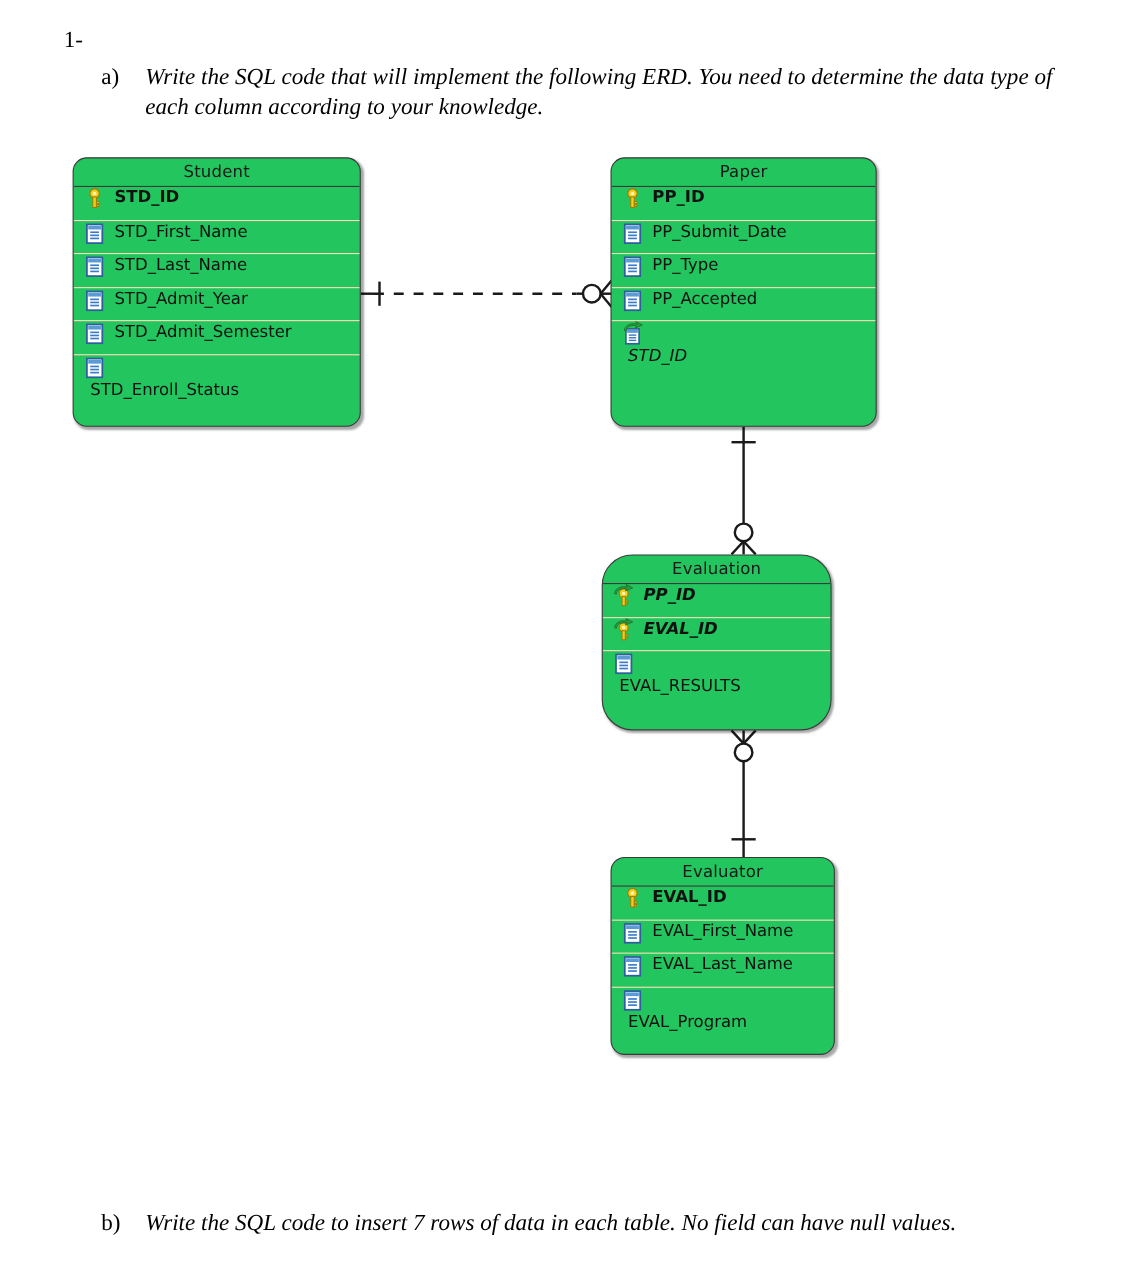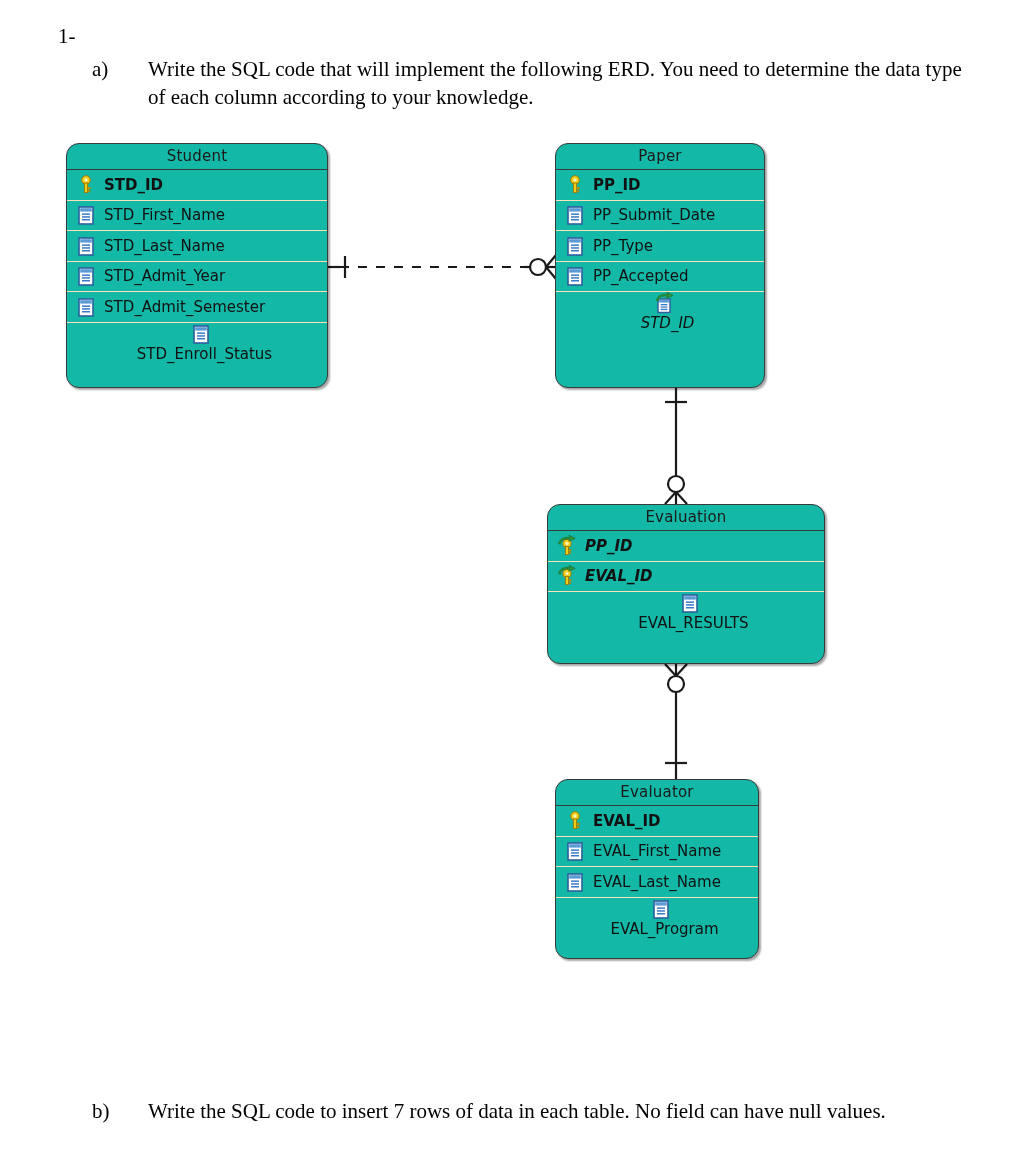--- a/index.html
+++ b/index.html
@@ -31,21 +31,22 @@
     color: #000;
     line-height: 1.33;
   }
   .q-block .marker {
     position: absolute;
     left: 0;
     top: 0;
   }
   .q-block .q-text {
     display: block;
-    margin-left: 56px;
+    margin-left: 40px;
+    font-style: italic;
   }
   #question-a { left: 92px; top: 56px; width: 870px; }
   #question-b { left: 92px; top: 1098px; width: 870px; }
 
   
   #erd-canvas {
     position: absolute;
     left: 0;
     top: 0;
     width: 1036px;
@@ -56,21 +57,21 @@
     left: 0;
     top: 0;
     width: 1036px;
     height: 1171px;
     overflow: visible;
   }
 
   
   .entity {
     position: absolute;
-    background: #14b8a6;
+    background: #22c55e;
     border: 1.5px solid #3a3a3a;
     border-radius: 13px;
     box-shadow: 2px 2px 2px rgba(0,0,0,0.35);
     box-sizing: border-box;
     overflow: hidden;
     z-index: 5;
   }
   .entity-title {
     text-align: center;
     font-family: "DejaVu Sans", sans-serif;
@@ -79,21 +80,21 @@
     padding: 3px 0 4px 0;
     border-bottom: 1.5px solid #3a3a3a;
     letter-spacing: 0.2px;
   }
   .attr-list {
     padding: 0;
     margin: 0;
   }
   .attr {
     display: flex;
-    align-items: center;
+    align-items: flex-start;
     height: 30.5px;
     padding-left: 8px;
     border-bottom: 1px solid #FBE2B8;
     box-sizing: border-box;
   }
   .attr:last-child { border-bottom: none; flex-direction: column; }
   .attr-label {
     font-family: "DejaVu Sans", sans-serif;
     font-size: 15px;
     color: #111;
@@ -243,21 +244,21 @@
             <rect x="7" y="9.4" width="8" height="1.5" fill="#3A7BC8"></rect>
             <rect x="7" y="12.2" width="8" height="1.5" fill="#3A7BC8"></rect>
             <rect x="7" y="15" width="8" height="1.5" fill="#3A7BC8"></rect>
           </svg>
         </span>
         <span class="attr-label">STD_Enroll_Status</span>
       </div>
     </div>
   </div>
 
-  <div class="entity" id="entity-paper" style="left:555px; top:143px; width:210px; height:245px;">
+  <div class="entity" id="entity-paper" style="left:555px; top:143px; width:242px; height:245px;">
     <div class="entity-title">Paper</div>
     <div class="attr-list">
       <div class="attr">
         <span class="icon-wrap">
           <svg width="22" height="22" viewBox="0 0 22 22">
             <circle cx="11" cy="6" r="4.3" fill="#F2CE1B" stroke="#9a7a05" stroke-width="1"></circle>
             <circle cx="11" cy="6" r="1.7" fill="#fdf3c0"></circle>
             <rect x="9.4" y="9" width="3.2" height="9.6" fill="#F2CE1B" stroke="#9a7a05" stroke-width="0.9"></rect>
             <rect x="12.6" y="13.2" width="2.6" height="1.7" fill="#F2CE1B" stroke="#9a7a05" stroke-width="0.8"></rect>
             <rect x="12.6" y="16.2" width="2.2" height="1.6" fill="#F2CE1B" stroke="#9a7a05" stroke-width="0.8"></rect>
@@ -310,21 +311,21 @@
             <rect x="7.6" y="14.4" width="6.8" height="1.3" fill="#3A7BC8"></rect>
             <rect x="7.6" y="16.8" width="6.8" height="1.3" fill="#3A7BC8"></rect>
             <path d="M3.5 8.2 C4.2 3.2, 10.5 1.4, 15.5 2.6 L13.8 0.2 L20 3.4 L13.4 6.2 L14.6 4.2 C10.6 3.2, 5.6 4.6, 5.2 9.0 Z" fill="#2E9B3F" stroke="#1d6b2a" stroke-width="0.7"></path>
           </svg>
         </span>
         <span class="attr-label fk">STD_ID</span>
       </div>
     </div>
   </div>
 
-  <div class="entity" id="entity-evaluation" style="left:547px; top:504px; width:278px; height:160px;">
+  <div class="entity" id="entity-evaluation" style="left:547px; top:504px; width:209px; height:160px;border-radius:28px;">
     <div class="entity-title">Evaluation</div>
     <div class="attr-list">
       <div class="attr">
         <span class="icon-wrap">
           <svg width="22" height="22" viewBox="0 0 22 22">
             <circle cx="11" cy="8.5" r="4.1" fill="#F2CE1B" stroke="#9a7a05" stroke-width="1"></circle>
             <circle cx="11" cy="8.5" r="1.6" fill="#fdf3c0"></circle>
             <rect x="9.5" y="11.4" width="3" height="8.2" fill="#F2CE1B" stroke="#9a7a05" stroke-width="0.9"></rect>
             <rect x="12.5" y="14.6" width="2.4" height="1.5" fill="#F2CE1B" stroke="#9a7a05" stroke-width="0.8"></rect>
             <rect x="12.5" y="17.2" width="2" height="1.4" fill="#F2CE1B" stroke="#9a7a05" stroke-width="0.8"></rect>

